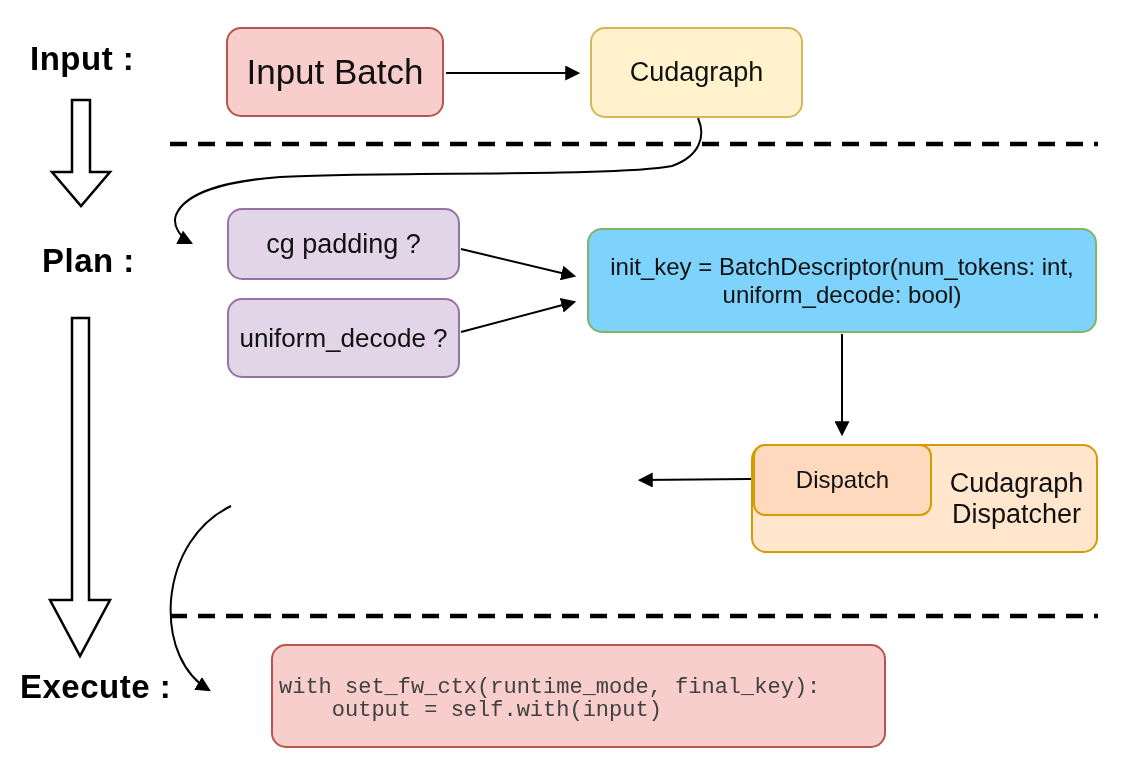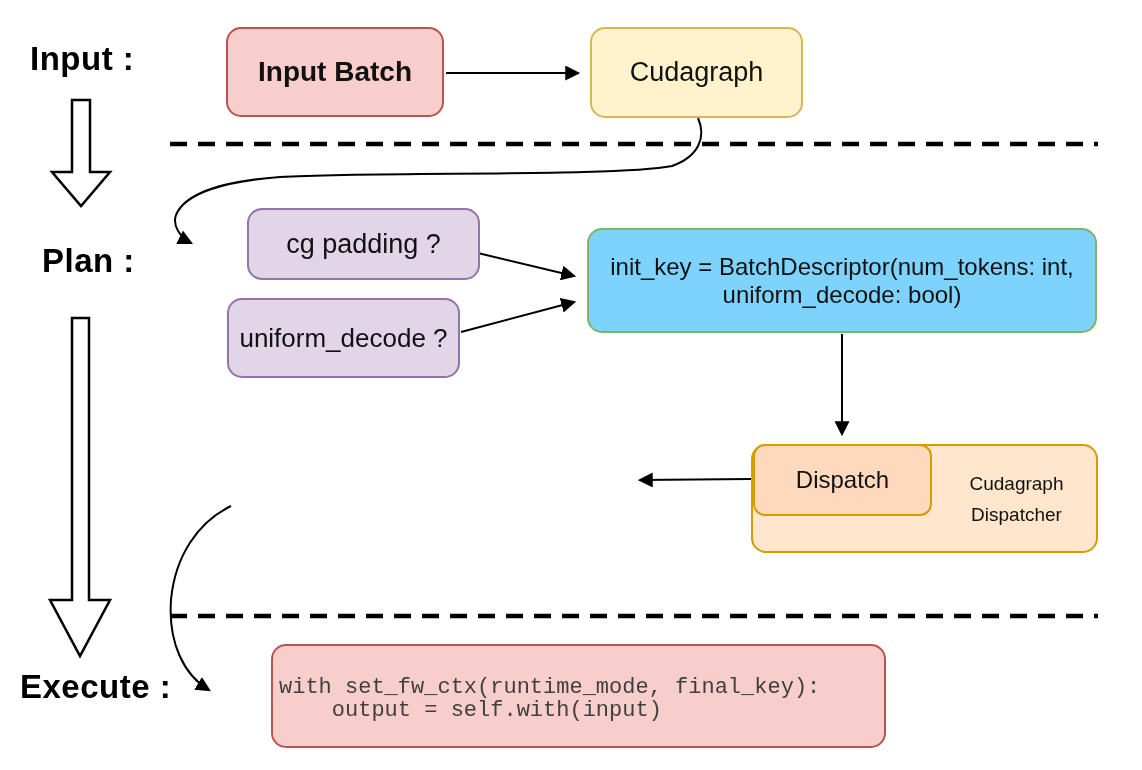--- a/index.html
+++ b/index.html
@@ -17,37 +17,37 @@
     letter-spacing:0.5px;white-space:nowrap;
   }
   .node{
     position:absolute;z-index:1;box-sizing:border-box;
     border:2px solid;border-radius:15px;
     display:flex;flex-direction:column;align-items:center;justify-content:center;
     text-align:center;color:#111;
   }
   .node .ln{white-space:pre;}
   .node-input-batch{left:226px;top:27px;width:218px;height:90px;
-    background:#f8cecc;border-color:#b85450;font-size:28px;font-weight:bold;}
+    background:#f8cecc;border-color:#b85450;font-size:35px;}
   .node-preprocess{left:590px;top:27px;width:213px;height:91px;
     background:#fff2cc;border-color:#d6b656;font-size:27px;}
   .node-cg-padding{left:227px;top:208px;width:233px;height:72px;
-    background:#e1d5e7;border-color:#9673a6;font-size:27px;margin-left:20px;}
+    background:#e1d5e7;border-color:#9673a6;font-size:27px;}
   .node-uniform-decode{left:227px;top:298px;width:233px;height:80px;
     background:#e1d5e7;border-color:#9673a6;font-size:26px;}
   .node-init-key{left:587px;top:228px;width:510px;height:105px;
     background:#7dd3fc;border-color:#82b366;font-size:24px;line-height:28px;}
   .node-cudagraph{left:751px;top:444px;width:347px;height:109px;
     background:#ffe6cc;border-color:#d79b00;}
   .node-dispatch{left:753px;top:444px;width:179px;height:72px;
     background:#ffd9bd;border-color:#d79b00;font-size:24px;border-radius:12px;}
   .cudagraph-label{
     position:absolute;z-index:2;left:935px;top:444px;width:163px;height:109px;
     display:flex;align-items:center;justify-content:center;text-align:center;
-    font-size:19px;line-height:31px;color:#111;}
+    font-size:27px;line-height:31px;color:#111;}
   .node-runtime{left:226px;top:443px;width:402px;height:109px;
     background:#dae8fc;border-color:#6c8ebf;font-size:24px;line-height:28px;}
   .node-execute{left:227px;top:644px;width:615px;height:104px;
     background:#f8cecc;border-color:#b85450;
     font-family:"Liberation Mono", monospace;font-size:22px;line-height:23px;
     color:#404040;align-items:flex-start;padding-left:6px;padding-top:6px;text-align:left;margin-left:44px;}
   .lbl-input{left:30px;top:40px;}
   .lbl-plan{left:42px;top:242px;}
   .lbl-execute{left:20px;top:668px;}
 </style>

